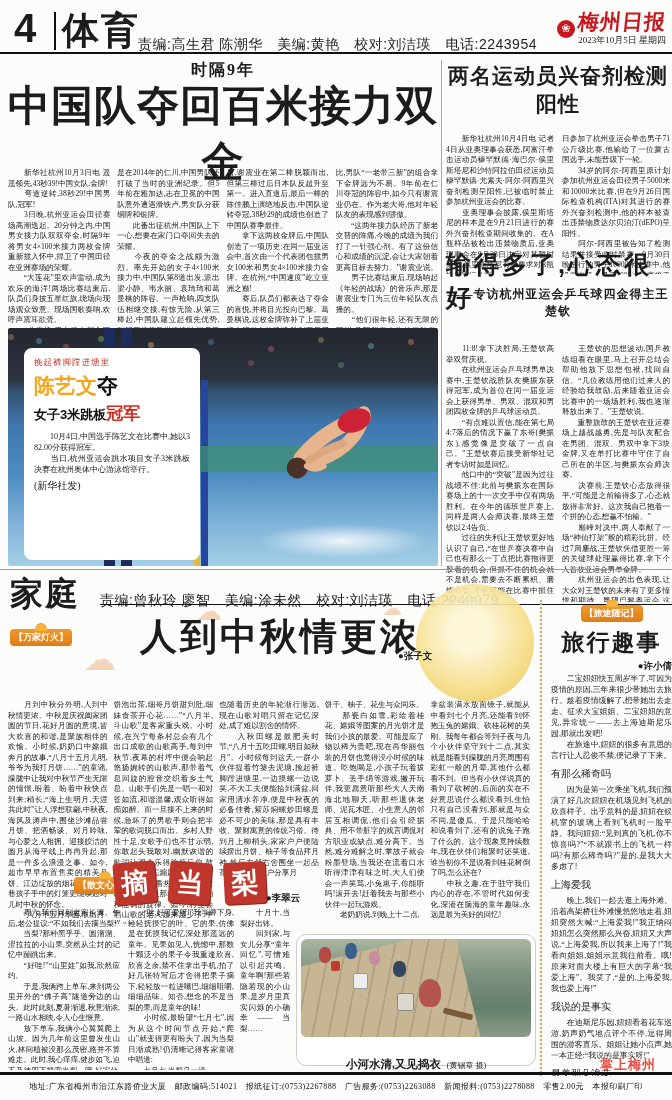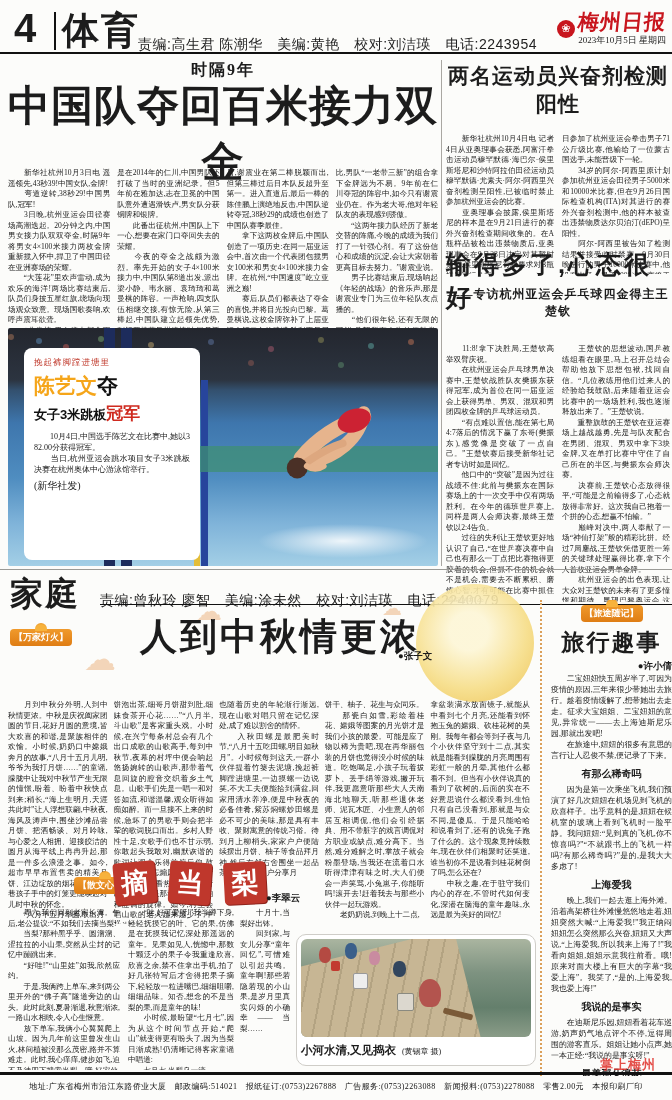--- a/index.html
+++ b/index.html
@@ -62,26 +62,26 @@
   .st0{transform:rotate(-5deg);}.st1{transform:rotate(4deg);}.st2{transform:rotate(-3deg);}
   
   .photo2{left:296px;top:934px;width:240px;height:132px;background:#fff;border:1px solid #cfcdc8;border-radius:10px;
           padding:4px;box-sizing:border-box;}
   .p2img{position:relative;width:100%;height:98px;overflow:hidden;border-radius:6px;
     background:linear-gradient(180deg,#aab5a0 0%,#7d9280 35%,#647f6c 70%,#8a9c88 100%);}
   .stones{position:absolute;left:-30px;bottom:-34px;width:200px;height:120px;background:
     repeating-linear-gradient(115deg,#c7b694 0 14px,#b3a382 14px 16px);transform:rotate(-14deg);border-radius:6px;}
   .person{position:absolute;border-radius:45%;}
   .bucket{position:absolute;border-radius:2px;}
-  .p2cap{text-align:left;font-weight:900;font-size:11.5px;margin-top:6px;}
+  .p2cap{text-align:center;font-weight:900;font-size:11.5px;margin-top:20px;}
   .p2cr{font-size:8px;font-weight:400;margin-left:6px;}
   
   .travel{left:540px;top:600px;width:132px;height:476px;border-left:2px dotted #dba05a;padding-left:9px;box-sizing:border-box;overflow:hidden;}
   .travttl{font-size:23px;font-weight:900;letter-spacing:2px;text-align:center;margin:5px 0 2px;font-family:"Liberation Sans",sans-serif;}
-  .travh{font-size:10px;font-weight:700;text-align:center;margin:6px 0 3px;}
+  .travh{font-size:10px;font-weight:400;margin:6px 0 3px;}
   .travp{white-space:pre-line;text-align:justify;word-break:break-all;font-size:7.9px;line-height:11px;color:#202020;}
   .footer{font-size:8px;text-align:center;color:#111;letter-spacing:.4px;}
   .wm{color:#e0312b;font-weight:900;font-size:13px;opacity:.85;letter-spacing:1px;}
   .vline{width:1px;background:#a9a7a2;}
 </style>
 </head>
 <body>
 
 <div id="page">
 

